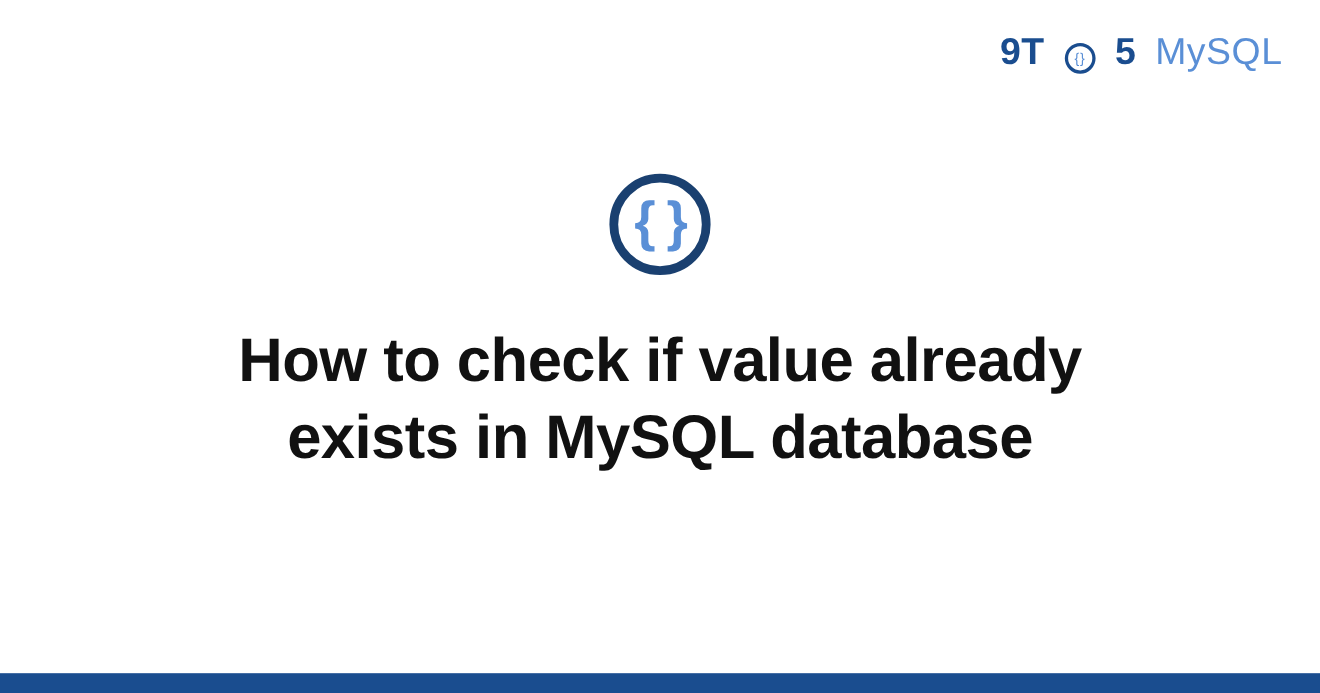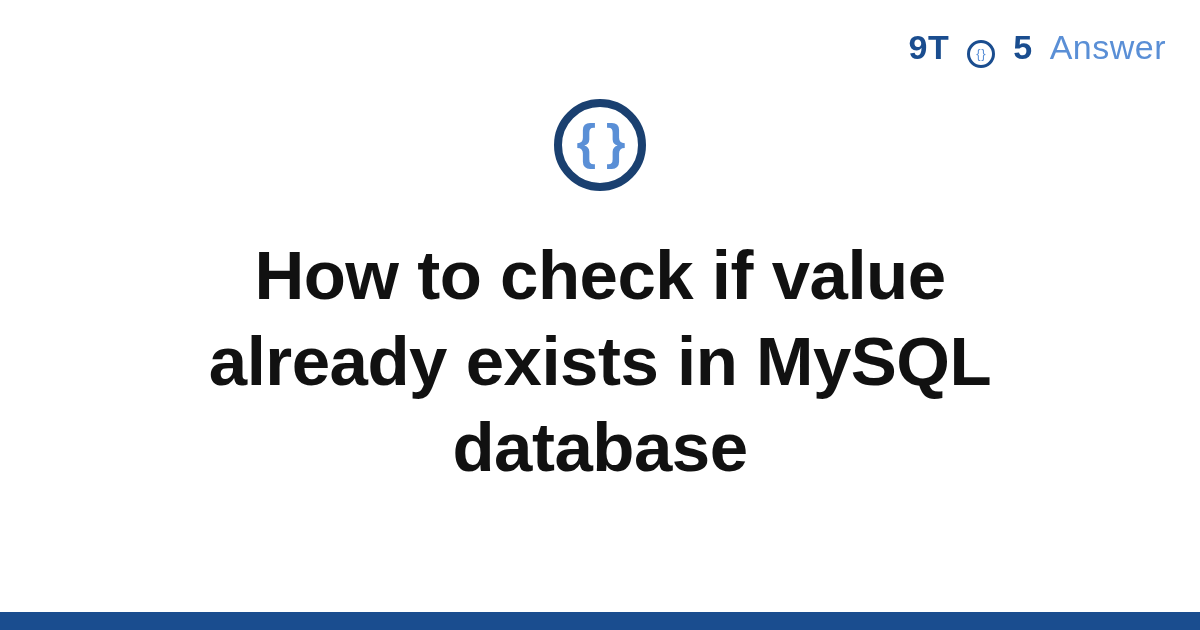--- a/index.html
+++ b/index.html
@@ -82,21 +82,21 @@
       font-size: 50px;
       font-weight: 700;
       color: #5a8fd6;
       font-family: "Segoe UI", Arial, sans-serif;
       letter-spacing: -2px;
       line-height: 1;
       position: relative;
       top: -3px;
     }
     .title {
-      font-size: 69px;
+      font-size: 56px;
       font-weight: 700;
       color: #111111;
       text-align: center;
       line-height: 1.25;
       max-width: 900px;
       letter-spacing: -0.5px;
     }
     .bottom-bar {
       position: absolute;
       bottom: 0;
@@ -106,21 +106,21 @@
       background: #1a4d8f;
     }
   </style>
 </head>
 <body>
 
 <div class="logo-container">
   <span class="logo-9t">9T</span>
   <span class="logo-o">{}</span>
   <span class="logo-5">5</span>
-  <span class="logo-answer">Answer</span>
+  <span class="logo-answer">MySQL</span>
 </div>
 
 <div class="center-content">
   <div class="code-icon-wrapper">
     <div class="code-icon">
       <span class="code-braces">{ }</span>
     </div>
   </div>
   <h1 class="title">How to check if value already exists in MySQL database</h1>
 </div>

